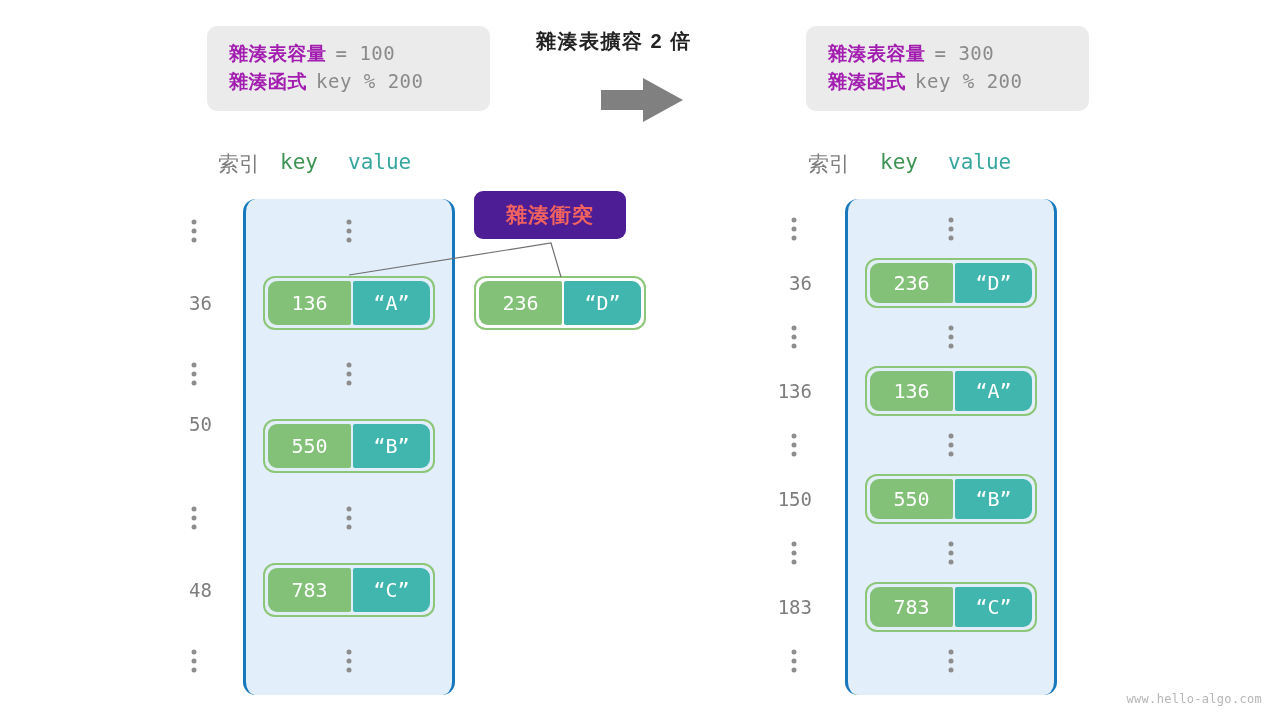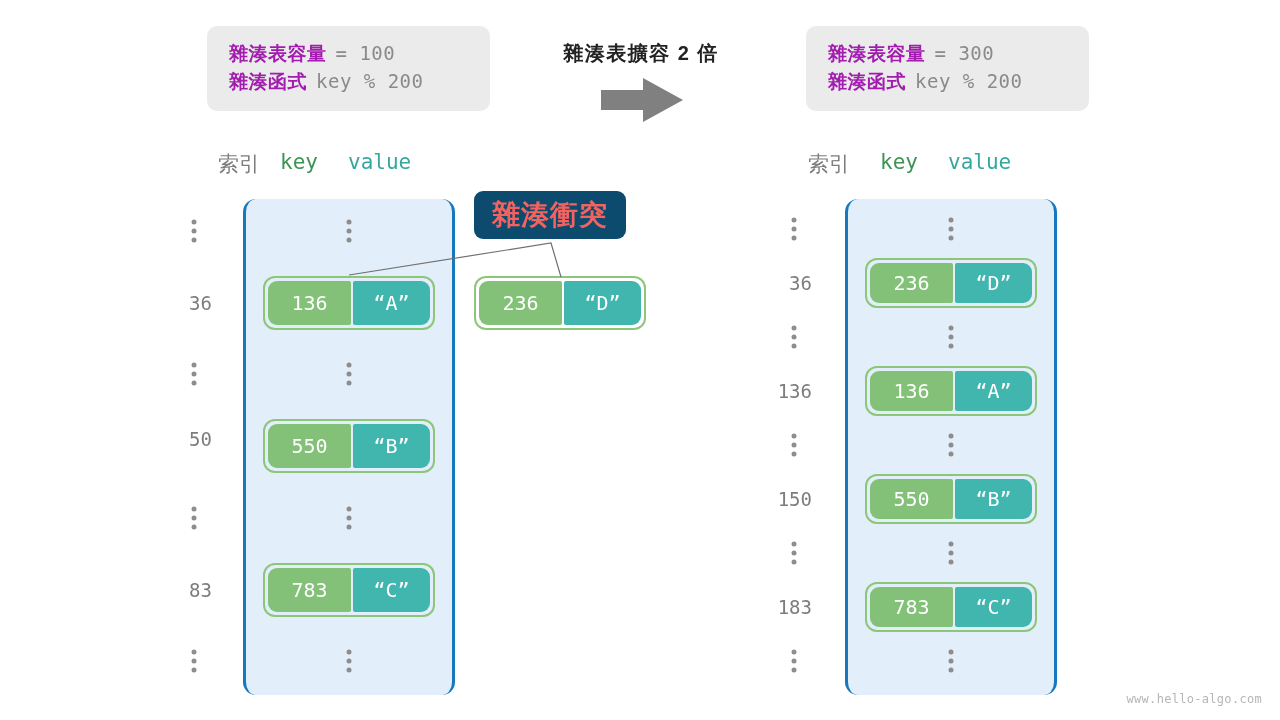--- a/index.html
+++ b/index.html
@@ -48,23 +48,22 @@
     letter-spacing: 0.5px;
   }
 
   #info-left  { left: 207px; top: 26px;  width: 283px; }
   #info-right { left: 806px; top: 26px;  width: 283px; }
 
   
   #transition-label {
     position: absolute;
     left: 536px;
-    top: 40px;
+    top: 28px;
     width: 210px;
-    text-align: center;
     font-weight: bold;
     font-size: 20px;
     color: #222222;
     letter-spacing: 1.5px;
     white-space: pre;
   }
   #transition-arrow {
     position: absolute;
     left: 601px;
     top: 78px;
@@ -158,27 +157,27 @@
     margin-left: 2px;
   }
 
   
   #collision-badge {
     position: absolute;
     left: 474px;
     top: 191px;
     width: 152px;
     height: 48px;
-    background: #0c4a6e;
+    background: #4c1d95;
     border-radius: 9px;
     display: flex;
     align-items: center;
     justify-content: center;
     font-weight: bold;
-    font-size: 28px;
+    font-size: 21px;
     color: #f2635f;
     letter-spacing: 1px;
     white-space: pre;
   }
   #collision-lines {
     position: absolute;
     left: 0; top: 0;
     width: 1280px; height: 720px;
     pointer-events: none;
   }
@@ -255,36 +254,36 @@
       <div class="vdots" style="left: 194px; top: 374.4px;">
         <i></i>
         <i></i>
         <i></i>
       </div>
       <div class="vdots" style="left: 349px; top: 374.4px;">
         <i></i>
         <i></i>
         <i></i>
       </div>
-      <div class="index-label" style="left: 132px; top: 439px; width: 80px;">50</div>
+      <div class="index-label" style="left: 132px; top: 424px; width: 80px;">50</div>
       <div class="pair" style="left: 263px; top: 446.1px; width: 172px; height: 54px;">
         <div class="cell cell-key" style="width: 85px;">550</div>
         <div class="cell cell-val" style="width: 79px;">“B”</div>
       </div>
       <div class="vdots" style="left: 194px; top: 517.8px;">
         <i></i>
         <i></i>
         <i></i>
       </div>
       <div class="vdots" style="left: 349px; top: 517.8px;">
         <i></i>
         <i></i>
         <i></i>
       </div>
-      <div class="index-label" style="left: 132px; top: 589.5px; width: 80px;">83</div>
+      <div class="index-label" style="left: 132px; top: 589.5px; width: 80px;">48</div>
       <div class="pair" style="left: 263px; top: 589.5px; width: 172px; height: 54px;">
         <div class="cell cell-key" style="width: 85px;">783</div>
         <div class="cell cell-val" style="width: 79px;">“C”</div>
       </div>
       <div class="vdots" style="left: 194px; top: 661.2px;">
         <i></i>
         <i></i>
         <i></i>
       </div>
       <div class="vdots" style="left: 349px; top: 661.2px;">

